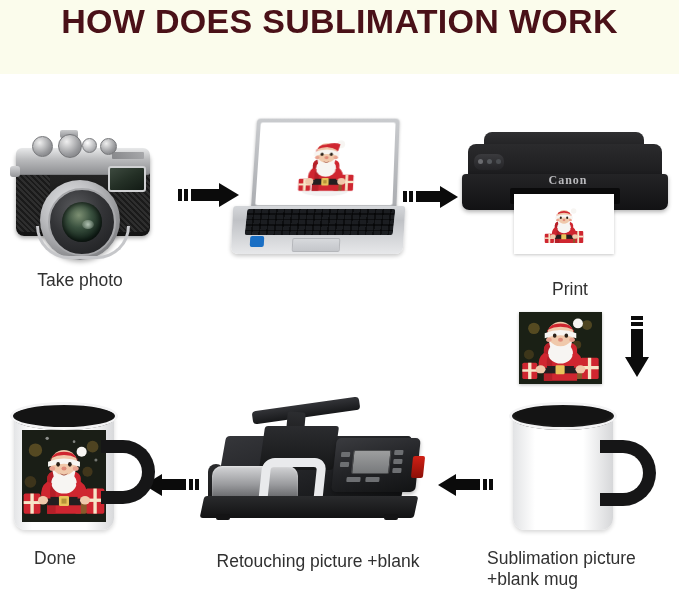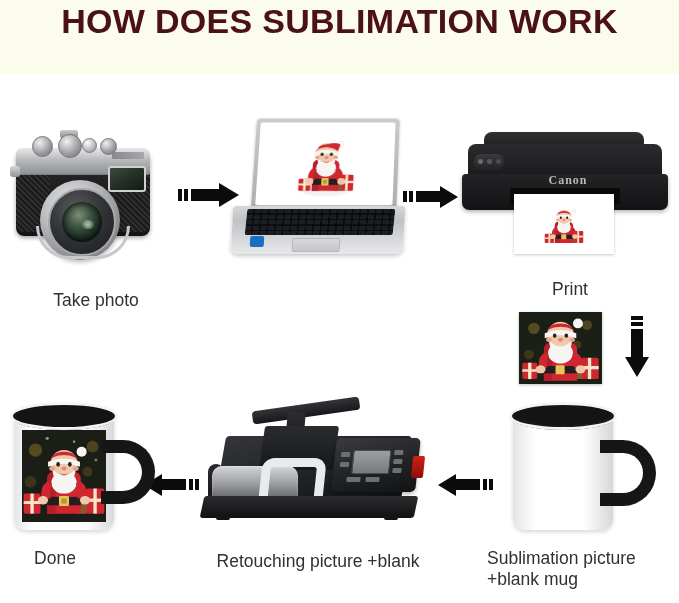--- a/index.html
+++ b/index.html
@@ -368,21 +368,21 @@
     <div class="cam-vf"></div>
     <div class="cam-lens-outer">
       <div class="cam-lens-mid">
         <div class="cam-lens-in">
           <div class="cam-lens-glint"></div>
         </div>
       </div>
     </div>
     <div class="cam-hood"></div>
   </div>
-  <div class="step-label" style="left:0px;top:290px;width:160px;margin-left:16px;">Take photo</div>
+  <div class="step-label" style="left:0px;top:270px;width:160px;">Take photo</div>
 
   <div class="arrow" style="left:178px;top:182px;">
     <svg width="62" height="26" viewBox="0 0 62 26">
       <rect x="0" y="7" width="4" height="12" fill="#0b0b0b"></rect>
       <rect x="6" y="7" width="4" height="12" fill="#0b0b0b"></rect>
       <rect x="13" y="7" width="30" height="12" fill="#0b0b0b"></rect>
       <polygon points="41,1 61,13 41,25" fill="#0b0b0b"></polygon>
     </svg>
   </div>
 

